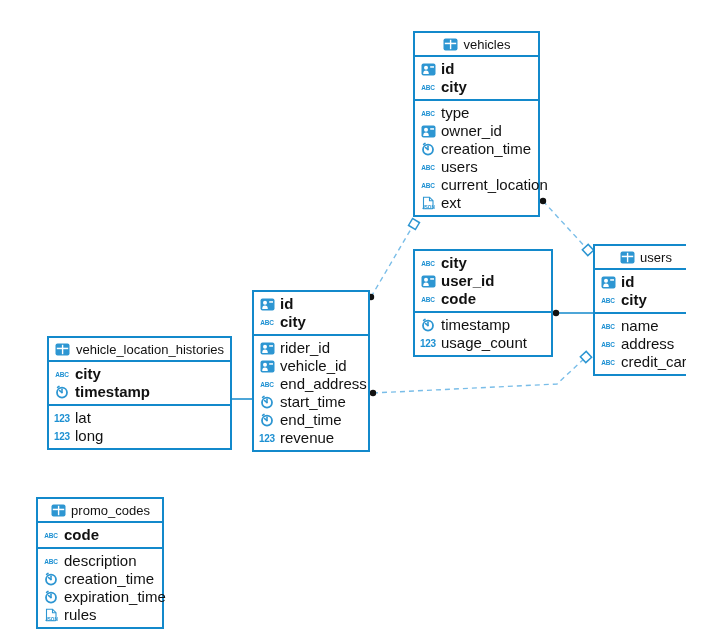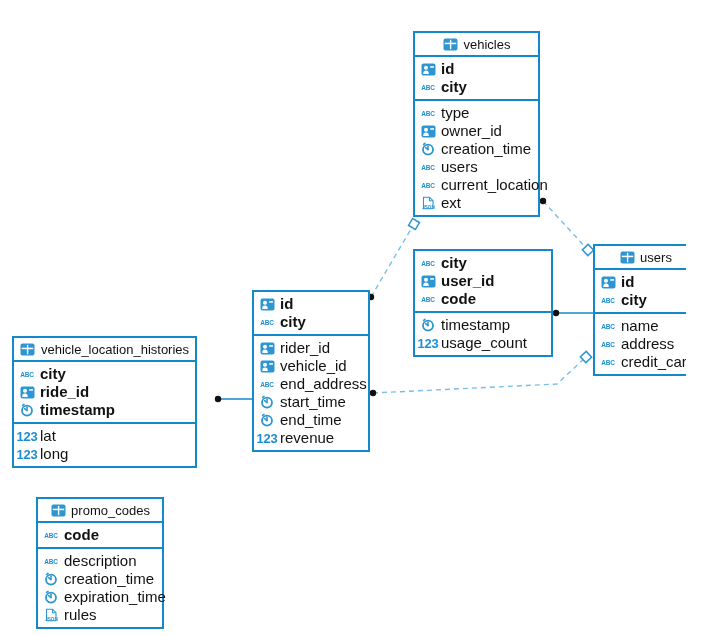--- a/index.html
+++ b/index.html
@@ -24,21 +24,21 @@
     display:flex;align-items:center;gap:5px;height:18px;padding-left:5px;
     white-space:nowrap;
   }
   .lbl{font-size:15px;color:#111;line-height:18px;}
   .icn{width:16px;min-width:16px;height:14px;display:inline-flex;align-items:center;justify-content:center;}
   .ticon{
     font-size:6.5px;font-weight:800;color:#1d90d2;letter-spacing:-0.2px;
     font-family:"Liberation Sans",sans-serif;
   }
   .nicon{
-    font-size:13px;font-weight:700;color:#1d90d2;letter-spacing:-0.3px;
+    font-size:10px;font-weight:700;color:#1d90d2;letter-spacing:-0.3px;
     font-family:"Liberation Sans",sans-serif;
   }
 </style>
 </head>
 <body>
 
 <div id="canvas">
   <svg id="wires">
       <g>
         <polyline points="218,399 252,399" fill="none" stroke="#1389cb" stroke-width="1.4"></polyline>
@@ -317,48 +317,37 @@
             <span class="lbl">end_time</span>
           </div>
           <div class="col-row">
             <span class="icn">
               <span class="nicon">123</span>
             </span>
             <span class="lbl">revenue</span>
           </div>
         </div>
       </div>
-      <div class="table" style="left: 12px; top: 336px; width: 185px; text-align: center;">
+      <div class="table" style="left: 47px; top: 336px; width: 185px; text-align: center;">
         <div class="thead">
           <span class="icn">
             <svg width="15" height="13" viewBox="0 0 15 13">
               <rect x="0.5" y="0.5" width="14" height="12" rx="2" fill="#2d96d2"></rect>
               <rect x="1.8" y="4.7" width="11.4" height="1.5" fill="#fff"></rect>
               <rect x="6.9" y="1.8" width="1.4" height="9.4" fill="#fff"></rect>
             </svg>
           </span>
           <span>vehicle_location_histories</span>
         </div>
         <div class="sect pk">
           <div class="col-row">
             <span class="icn">
               <span class="ticon">ABC</span>
             </span>
             <span class="lbl">city</span>
-          </div>
-          <div class="col-row">
-            <span class="icn">
-              <svg width="15" height="13" viewBox="0 0 15 13">
-                <rect x="0.5" y="0.5" width="14" height="12" rx="2" fill="#2d96d2"></rect>
-                <circle cx="5" cy="4.8" r="2" fill="#fff"></circle>
-                <path d="M2.2 11 Q2.2 7.6 5 7.6 Q7.8 7.6 7.8 11 Z" fill="#fff"></path>
-                <rect x="9.2" y="3.2" width="3.8" height="1.5" fill="#fff"></rect>
-              </svg>
-            </span>
-            <span class="lbl">ride_id</span>
           </div>
           <div class="col-row">
             <span class="icn">
               <svg width="14" height="14" viewBox="0 0 14 14">
                 <circle cx="7" cy="7.6" r="5" fill="#fff" stroke="#2d96d2" stroke-width="1.8"></circle>
                 <line x1="7" y1="7.6" x2="7" y2="4.2" stroke="#2d96d2" stroke-width="1.5" stroke-linecap="round"></line>
                 <line x1="7" y1="7.6" x2="4.6" y2="5.6" stroke="#2d96d2" stroke-width="1.5" stroke-linecap="round"></line>
                 <line x1="2.6" y1="2.4" x2="4" y2="1.4" stroke="#2d96d2" stroke-width="1.6" stroke-linecap="round"></line>
               </svg>
             </span>

